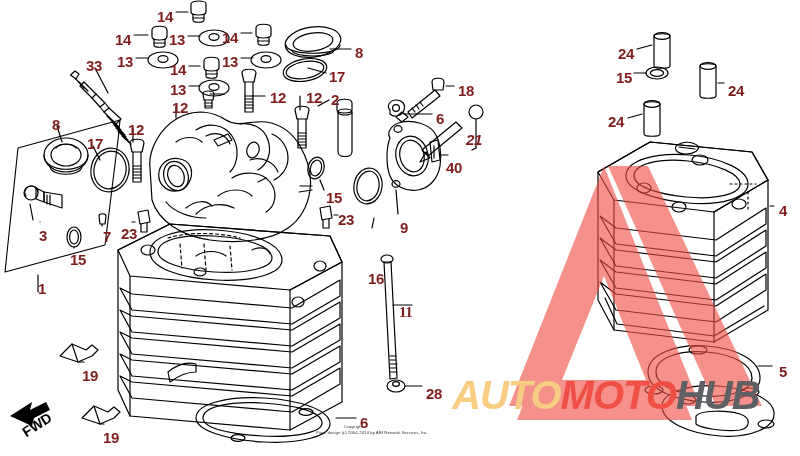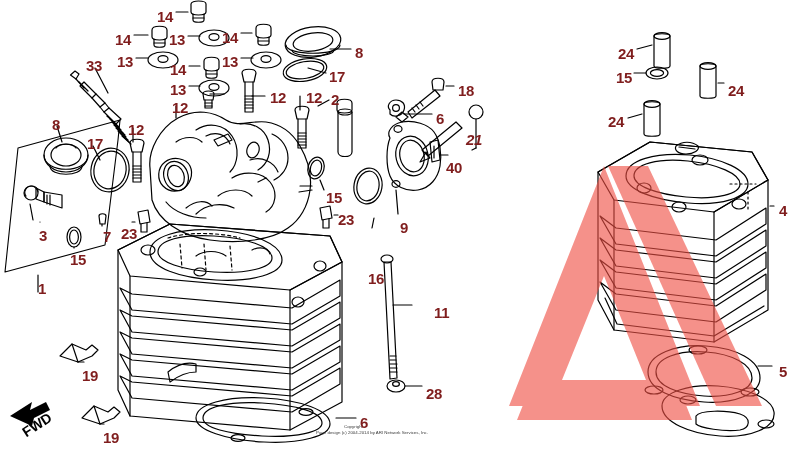--- a/index.html
+++ b/index.html
@@ -448,20 +448,21 @@
                M604 276 L646 380 L562 380 Z" fill="#ef4f44" fill-rule="evenodd"></path>
 
       <path d="M529 390 L680 390 L692 420 L517 420 Z" fill="#ef4f44"></path>
 
       <path d="M648 166 L762 406 L716 406 L608 166 Z" fill="#ef4f44"></path>
     </g>
   </svg>
 
   <div id="labels">
 
+    <div class="wmtext" style="left:452px;top:375px;"><span class="wm-a">AUTO</span><span class="wm-b">MOTO</span><span class="wm-c">HUB</span></div>
 
     <div class="fwd" style="left:28px;top:424px;">FWD</div>
 
     <div class="copy" style="left:316px;top:424px;">
       <span class="c1">Copyright</span>
       <span>Page design (c) 2004-2014 by ARI Network Services, Inc.</span>
     </div>
   <div class="lbl" style="left: 157px; top: 9px;">14</div>
       <div class="lbl" style="left: 115px; top: 32px;">14</div>
       <div class="lbl" style="left: 169px; top: 32px;">13</div>
@@ -491,20 +492,20 @@
       <div class="lbl" style="left: 608px; top: 114px;">24</div>
       <div class="lbl" style="left: 779px; top: 203px;">4</div>
       <div class="lbl" style="left: 338px; top: 212px;">23</div>
       <div class="lbl" style="left: 400px; top: 220px;">9</div>
       <div class="lbl" style="left: 39px; top: 228px;">3</div>
       <div class="lbl" style="left: 103px; top: 229px;">7</div>
       <div class="lbl" style="left: 121px; top: 226px;">23</div>
       <div class="lbl" style="left: 368px; top: 234px; margin-top: 37px;">16</div>
       <div class="lbl" style="left: 70px; top: 252px;">15</div>
       <div class="lbl" style="left: 38px; top: 281px;">1</div>
-      <div class="lbl" style="left: 434px; top: 305px;">11</div>
+      <div class="lbl" style="left: 399px; top: 305px; font-family: Liberation Serif, serif;">11</div>
       <div class="lbl" style="left: 82px; top: 368px;">19</div>
       <div class="lbl" style="left: 779px; top: 364px;">5</div>
       <div class="lbl" style="left: 426px; top: 386px;">28</div>
       <div class="lbl" style="left: 103px; top: 430px;">19</div>
       <div class="lbl" style="left: 360px; top: 415px;">6</div>
     </div>
 </div>
 
 </body></html>

